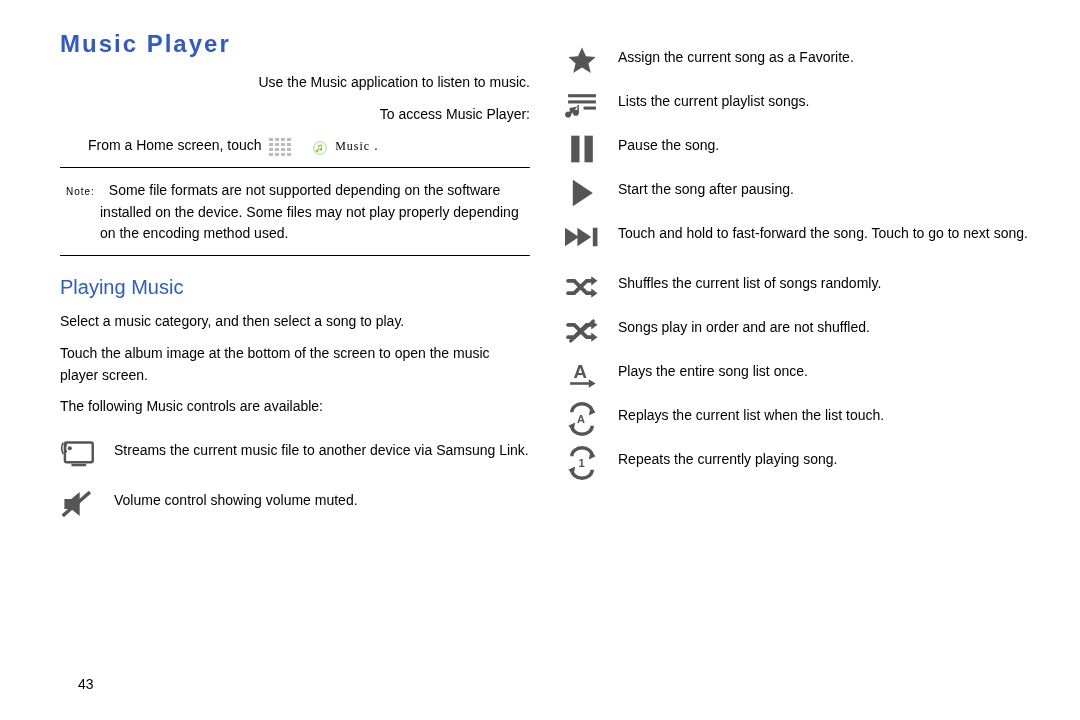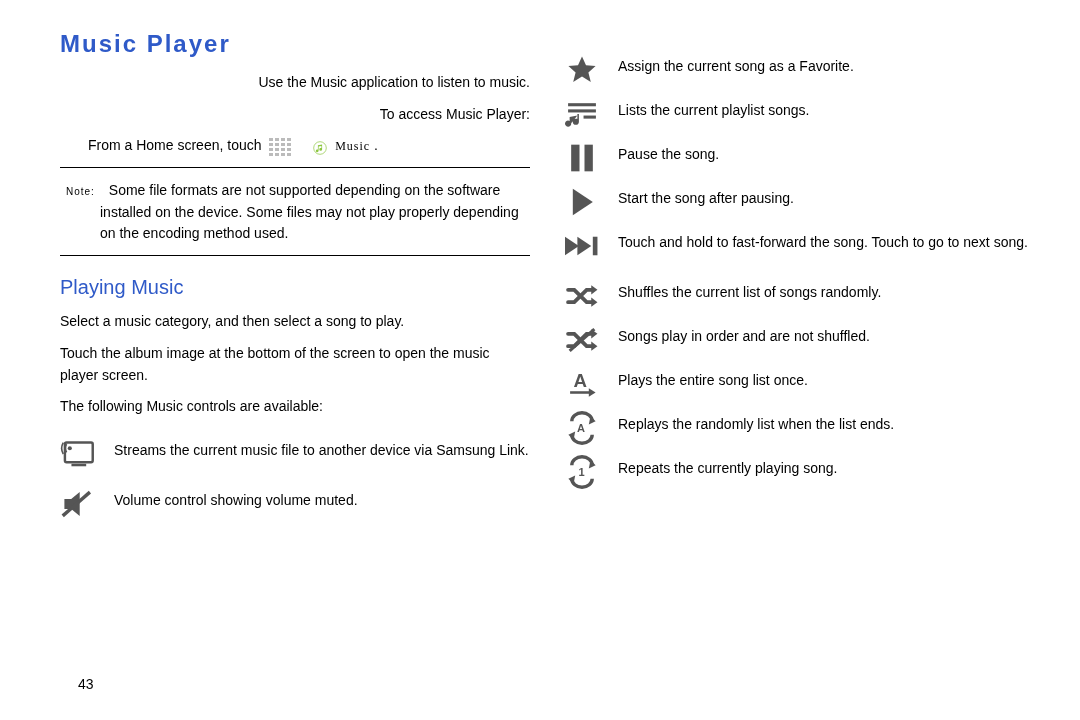--- a/index.html
+++ b/index.html
@@ -158,21 +158,21 @@
             <path d="M4 12 h8 l10 -8 v28 l-10 -8 h-8 z" fill="#555"></path>
             <line x1="2" y1="32" x2="34" y2="4" stroke="#555" stroke-width="4"></line>
           </svg>
         </div>
         <div class="control-text">Volume control showing volume muted.</div>
       </div>
     </div>
   </div>
 
   <div class="col right-col">
-    <div class="controls" style="margin-top:22px">
+    <div class="controls" style="margin-top:13px">
 
       <div class="control-row tight">
         <div class="control-icon">
           <svg width="32" height="32" viewBox="0 0 40 40">
               <path d="M20 3 l5 11 12 1 -9 8 3 12 -11 -7 -11 7 3 -12 -9 -8 12 -1 z" fill="#555"></path>
             </svg>
         </div>
         <div class="control-text">Assign the current song as a Favorite.</div>
       </div>
 
@@ -258,21 +258,21 @@
       <div class="control-row tight">
         <div class="control-icon">
           <svg width="34" height="34" viewBox="0 0 40 40">
             <path d="M8 12 a12 10 0 0 1 24 0" fill="none" stroke="#555" stroke-width="4"></path>
             <path d="M32 28 a12 10 0 0 1 -24 0" fill="none" stroke="#555" stroke-width="4"></path>
             <path d="M30 6 l6 6 -8 4 z" fill="#555"></path>
             <path d="M10 34 l-6 -6 8 -4 z" fill="#555"></path>
             <text x="14" y="25" font-family="Arial" font-size="13" font-weight="bold" fill="#555">A</text>
           </svg>
         </div>
-        <div class="control-text">Replays the randomly list when the list ends.</div>
+        <div class="control-text">Replays the current list when the list touch.</div>
       </div>
 
       <div class="control-row tight">
         <div class="control-icon">
           <svg width="34" height="34" viewBox="0 0 40 40">
             <path d="M8 12 a12 10 0 0 1 24 0" fill="none" stroke="#555" stroke-width="4"></path>
             <path d="M32 28 a12 10 0 0 1 -24 0" fill="none" stroke="#555" stroke-width="4"></path>
             <path d="M30 6 l6 6 -8 4 z" fill="#555"></path>
             <path d="M10 34 l-6 -6 8 -4 z" fill="#555"></path>
             <text x="16" y="25" font-family="Arial" font-size="13" font-weight="bold" fill="#555">1</text>

